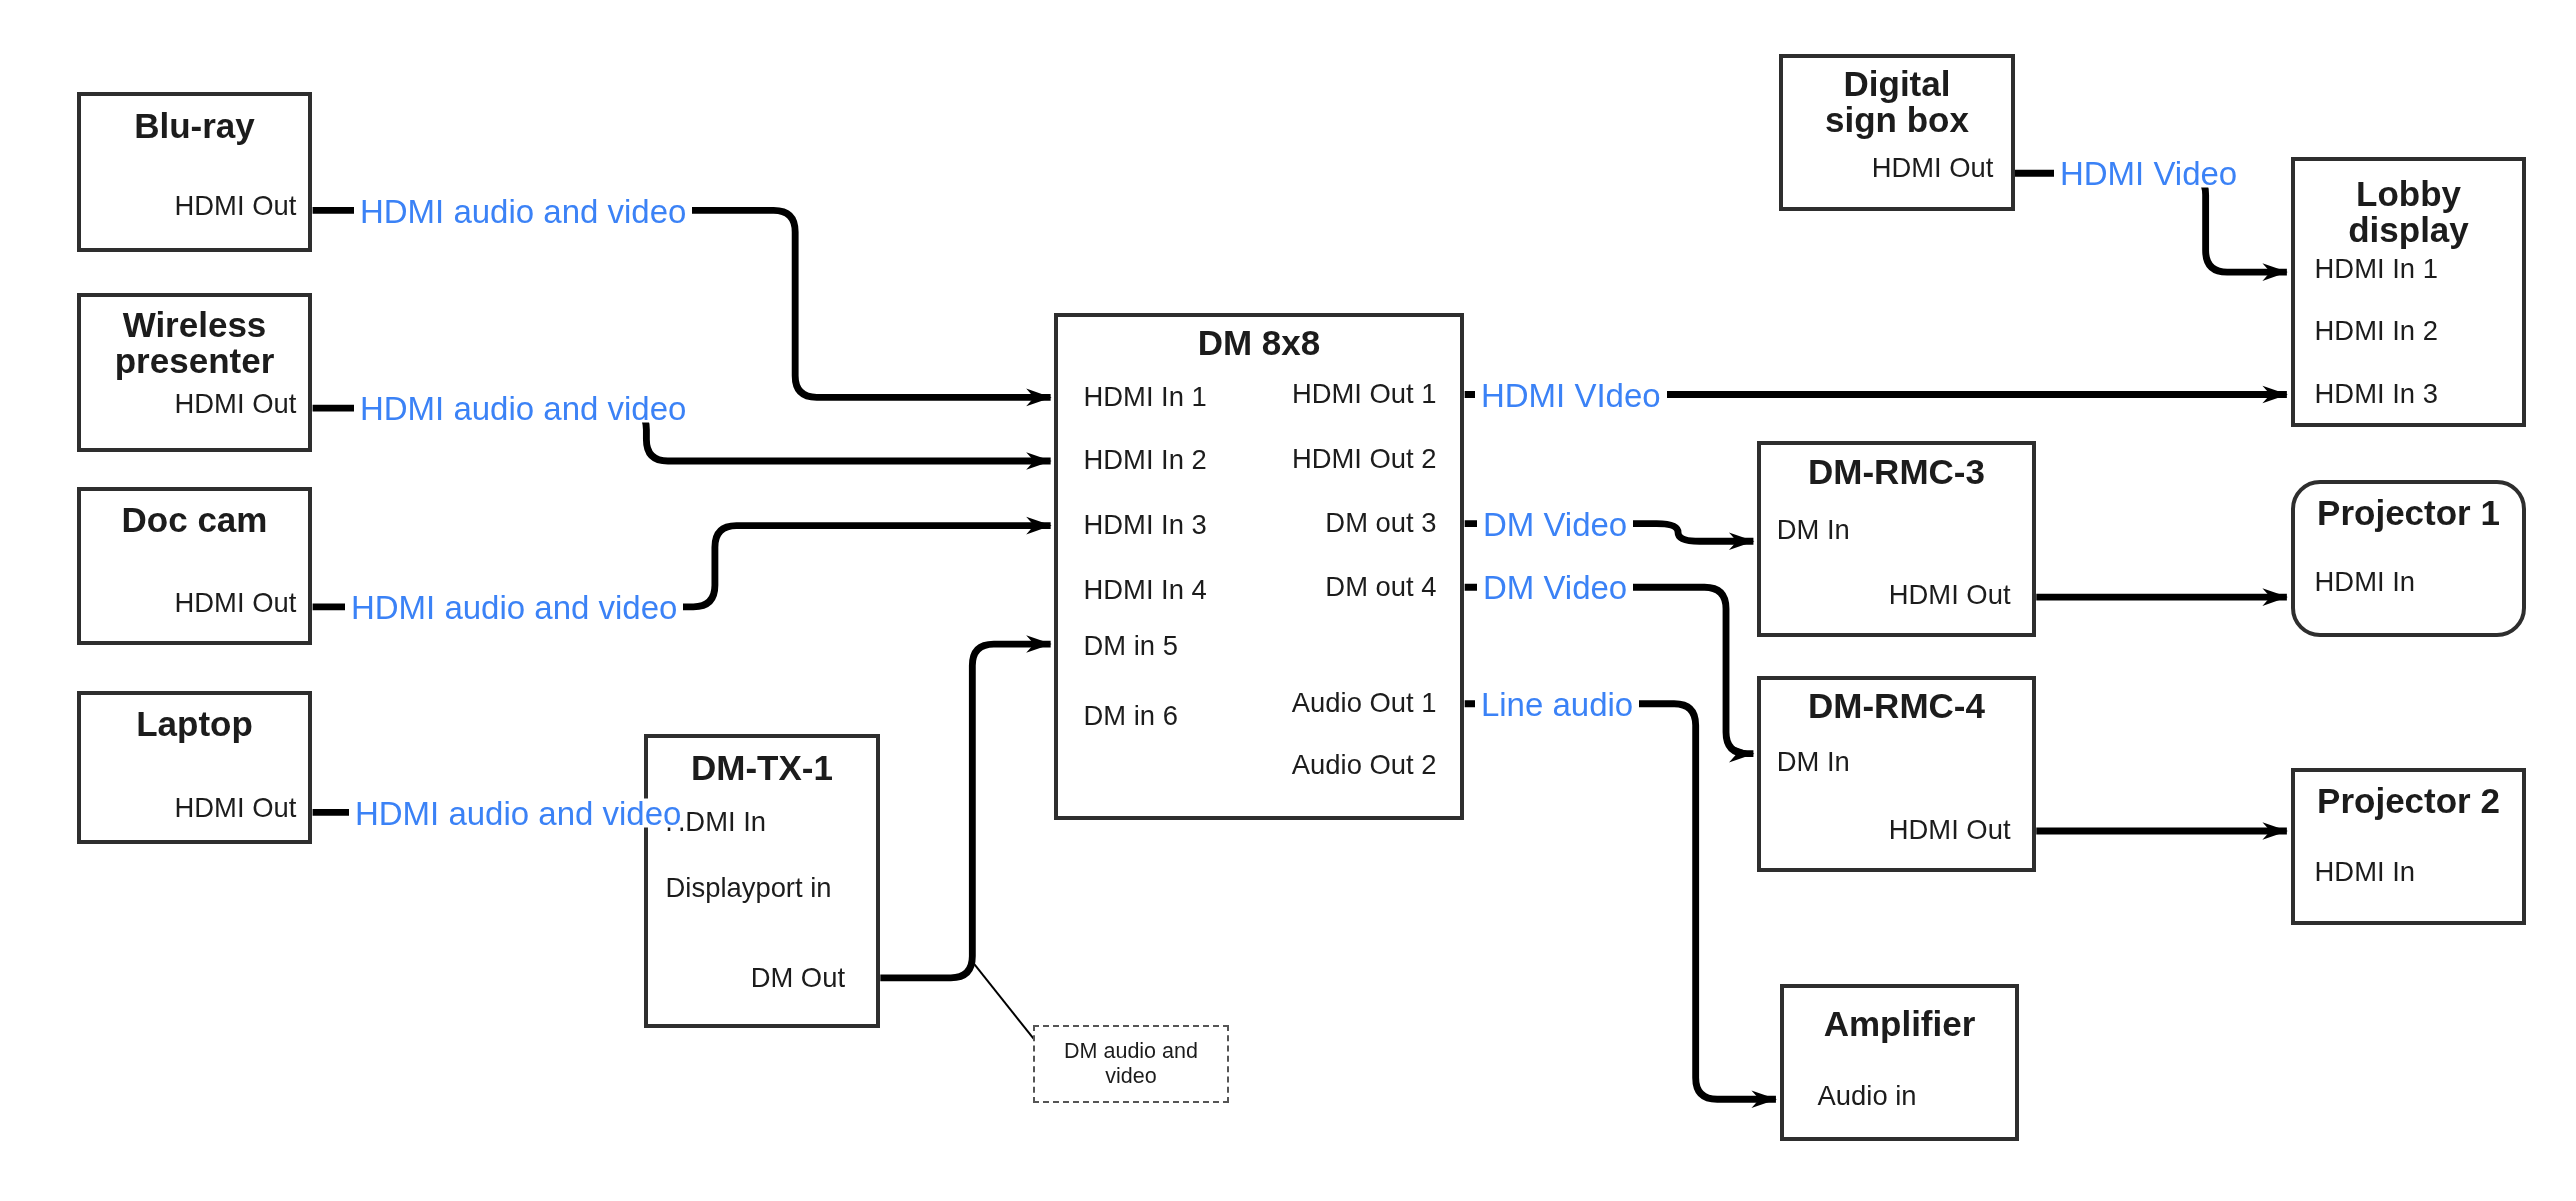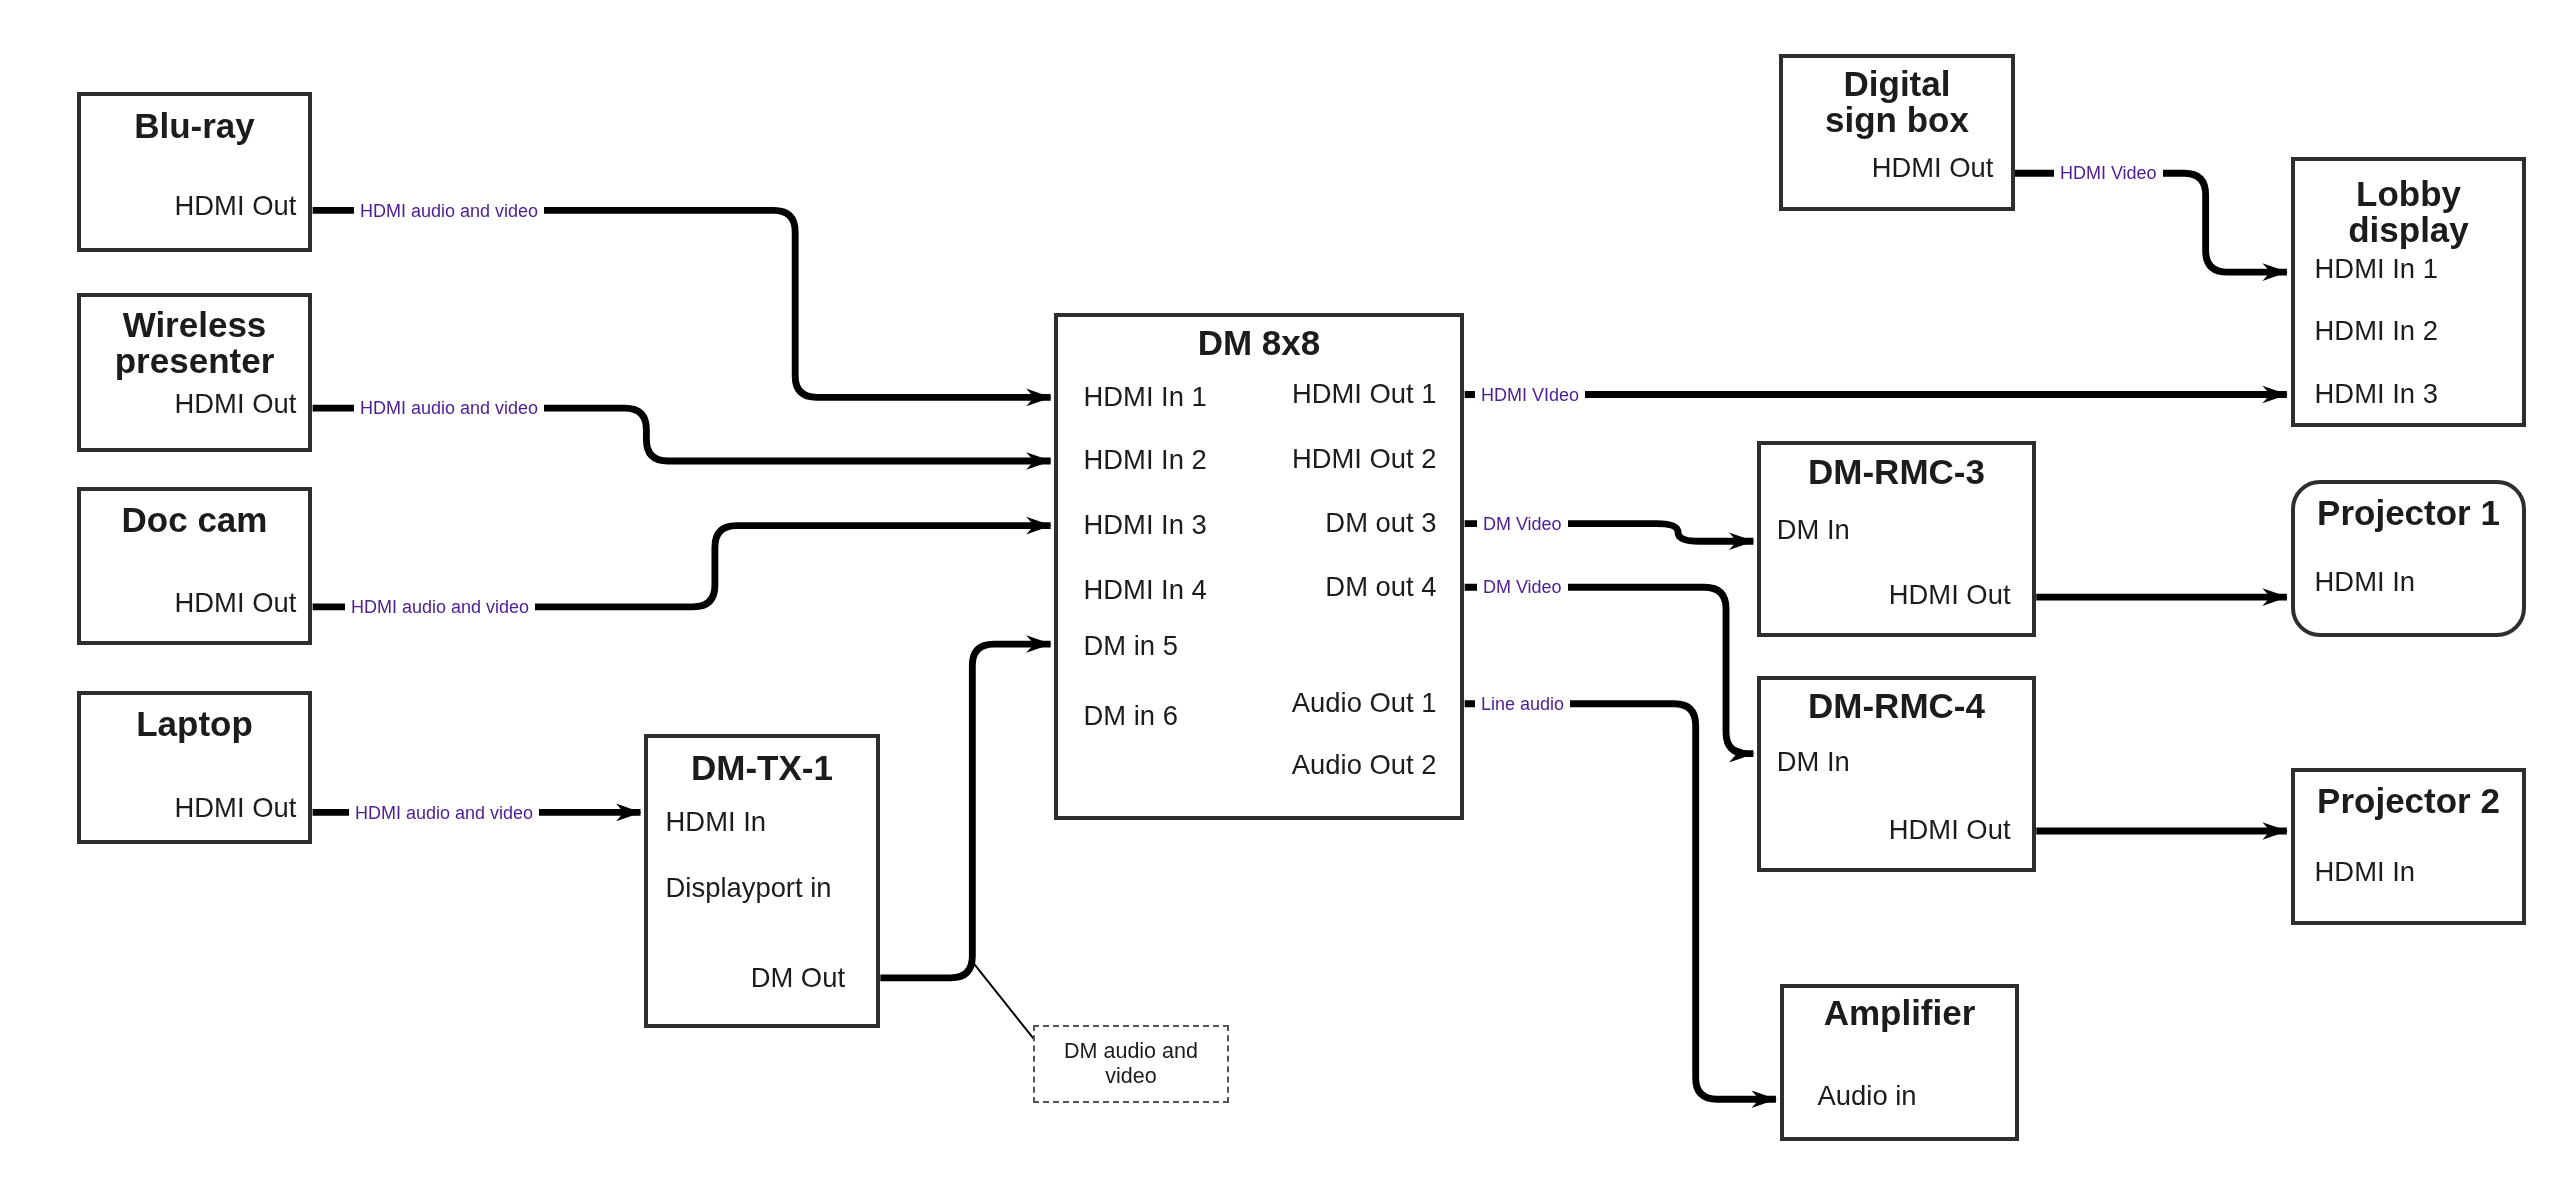--- a/index.html
+++ b/index.html
@@ -18,21 +18,21 @@
   .node .title span{display:inline-block;}
   .t-w190 span{max-width:191px;}
   .t-w170 span{max-width:171px;}
   .t-w150 span{max-width:152px;}
   .port{
     position:absolute;font-size:27.4px;line-height:29px;height:29px;white-space:nowrap;
   }
   .port.r{text-align:right;}
   .wire-label{
     position:absolute;transform:translateY(-50%);background:#ffffff;
-    font-size:18px;line-height:29px;padding:0 5.9px;white-space:nowrap;color:#4c1d95;
+    font-size:33px;line-height:29px;padding:0 5.9px;white-space:nowrap;color:#3b82f6;
   }
   .note{
     position:absolute;left:1033px;top:1025px;width:196px;height:78px;
     border:2px dashed #555;box-sizing:border-box;background:#ffffff;
     display:flex;align-items:center;justify-content:center;text-align:center;
     font-size:21.5px;line-height:25.5px;
   }
   .note span{display:inline-block;max-width:157px;}
 </style>
 </head>
@@ -134,21 +134,21 @@
     <div class="port" style="left:15.7px;top:67px;">DM In</div>
     <div class="port r" style="right:21.5px;top:135px;">HDMI Out</div>
   </div>
 
   <div class="node" style="left:2291px;top:768px;width:235px;height:157px;">
     <div class="title" style="top:10.8px;"><span>Projector 2</span></div>
     <div class="port" style="left:19.6px;top:85px;">HDMI In</div>
   </div>
 
   <div class="node" style="left:1780px;top:984px;width:239px;height:157px;">
-    <div class="title" style="top:7px;"><span>Amplifier</span></div>
+    <div class="title" style="top:18px;"><span>Amplifier</span></div>
     <div class="port" style="left:17.6px;top:93px;margin-left:16px;">Audio in</div>
   </div>
 
   <div class="wire-label" style="left:354px;top:211px;">HDMI audio and video</div>
   <div class="wire-label" style="left:354px;top:408px;">HDMI audio and video</div>
   <div class="wire-label" style="left:345px;top:607px;">HDMI audio and video</div>
   <div class="wire-label" style="left:349px;top:813px;">HDMI audio and video</div>
   <div class="wire-label" style="left:1475px;top:395px;">HDMI VIdeo</div>
   <div class="wire-label" style="left:1477px;top:524px;">DM Video</div>
   <div class="wire-label" style="left:1477px;top:587px;">DM Video</div>

